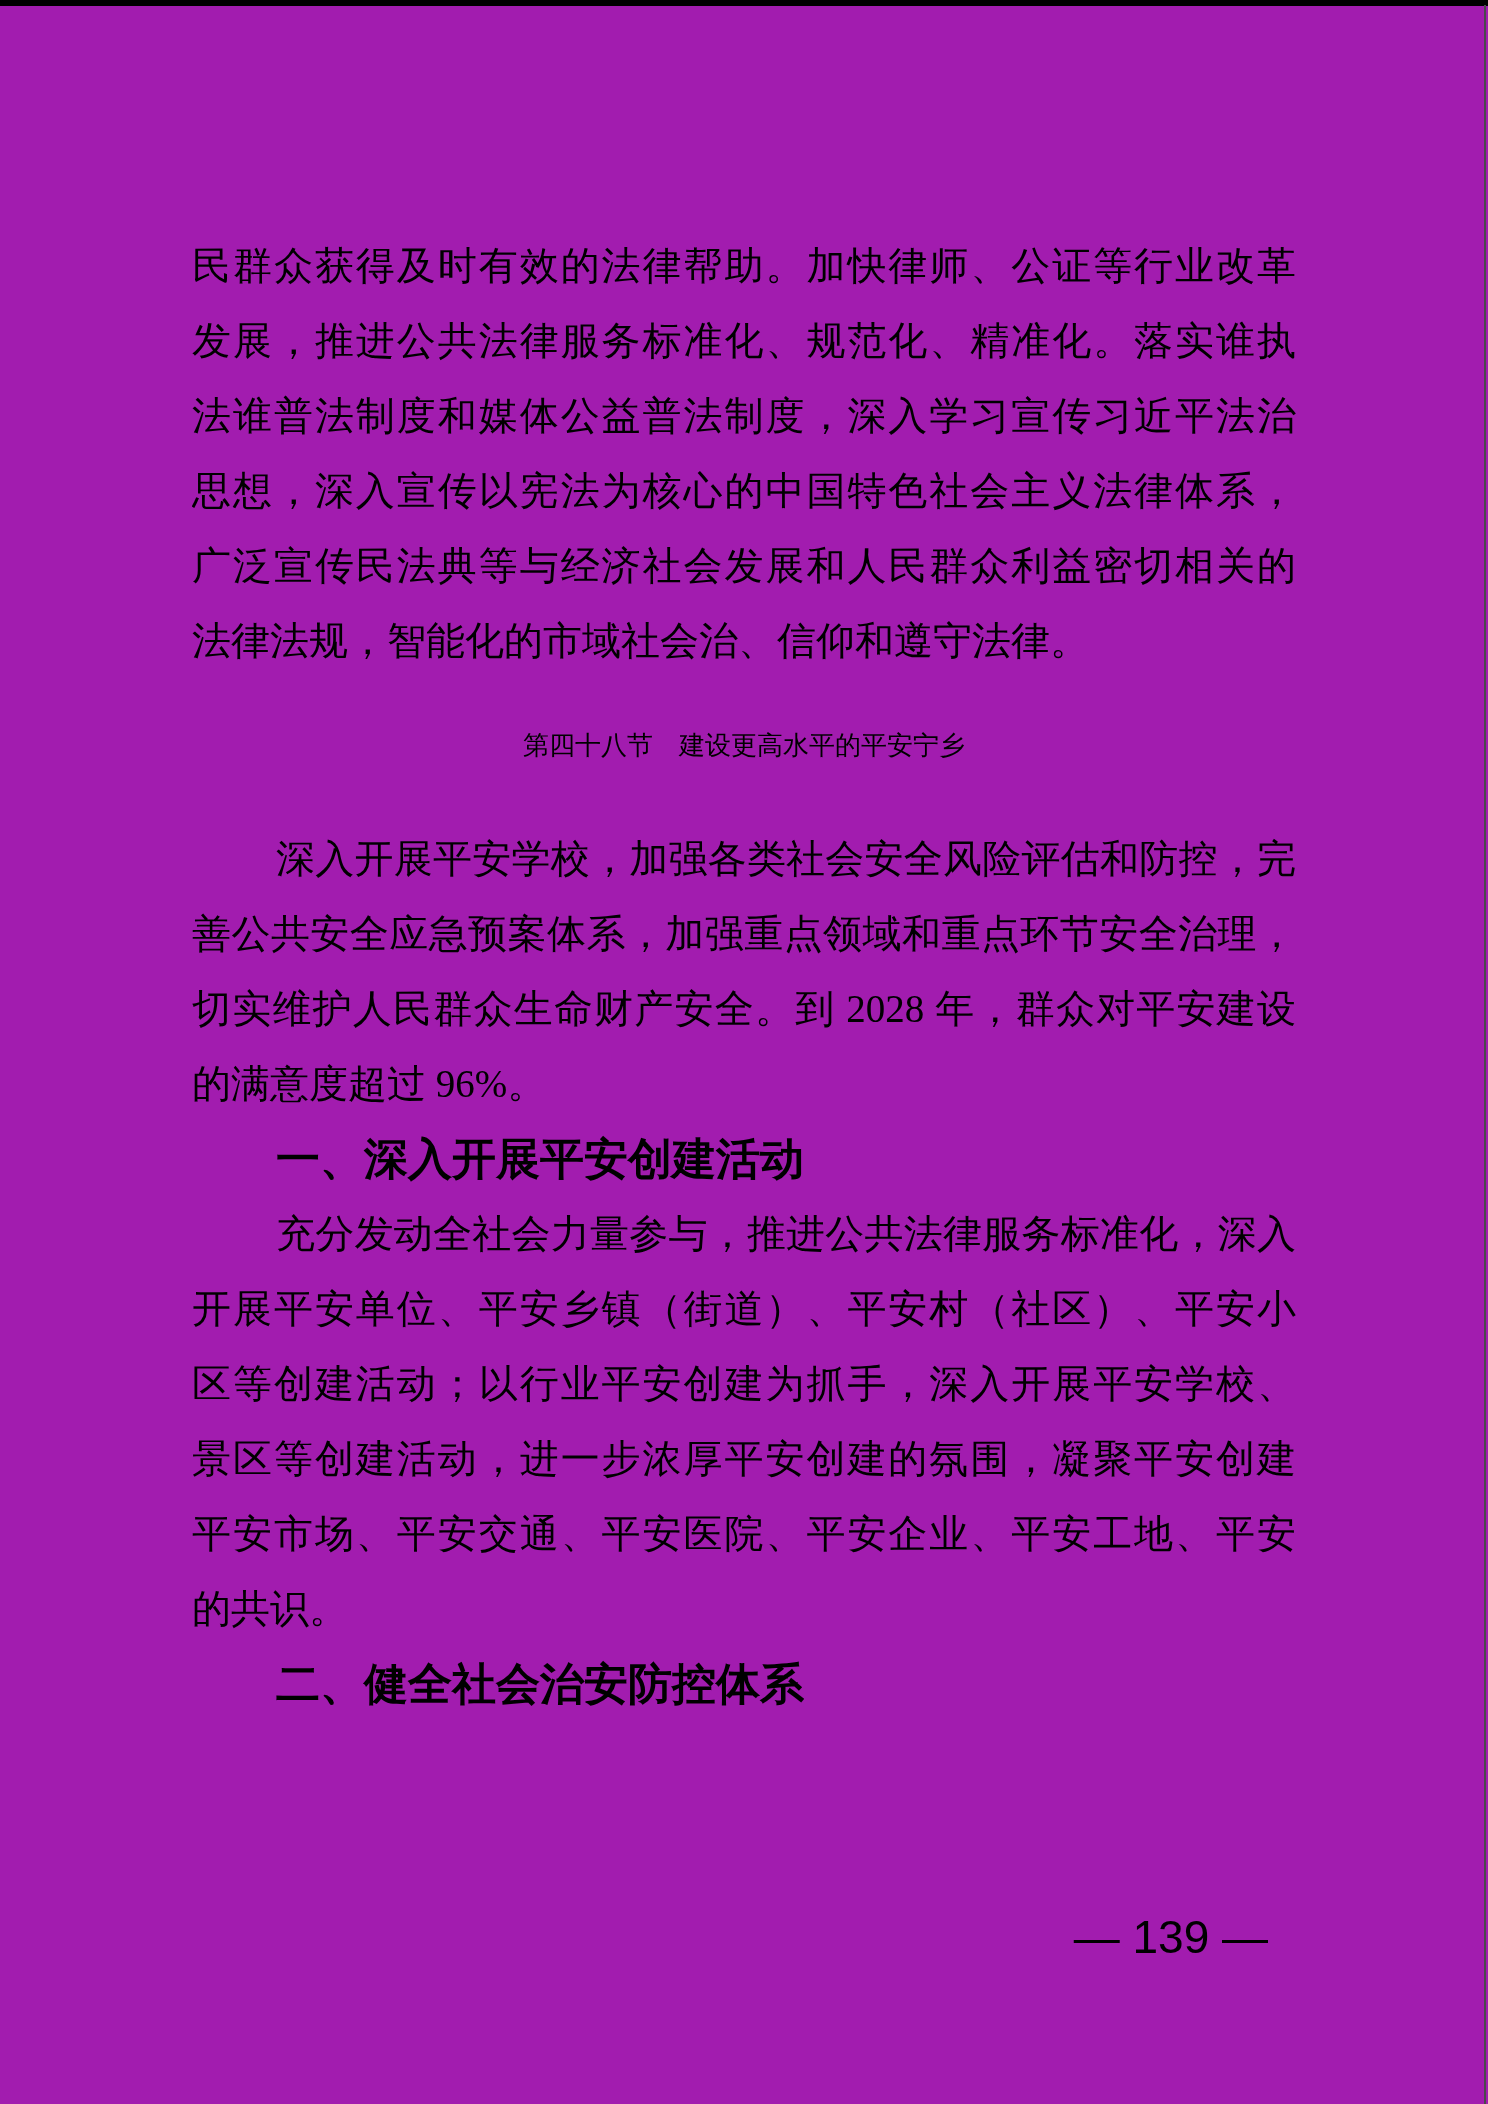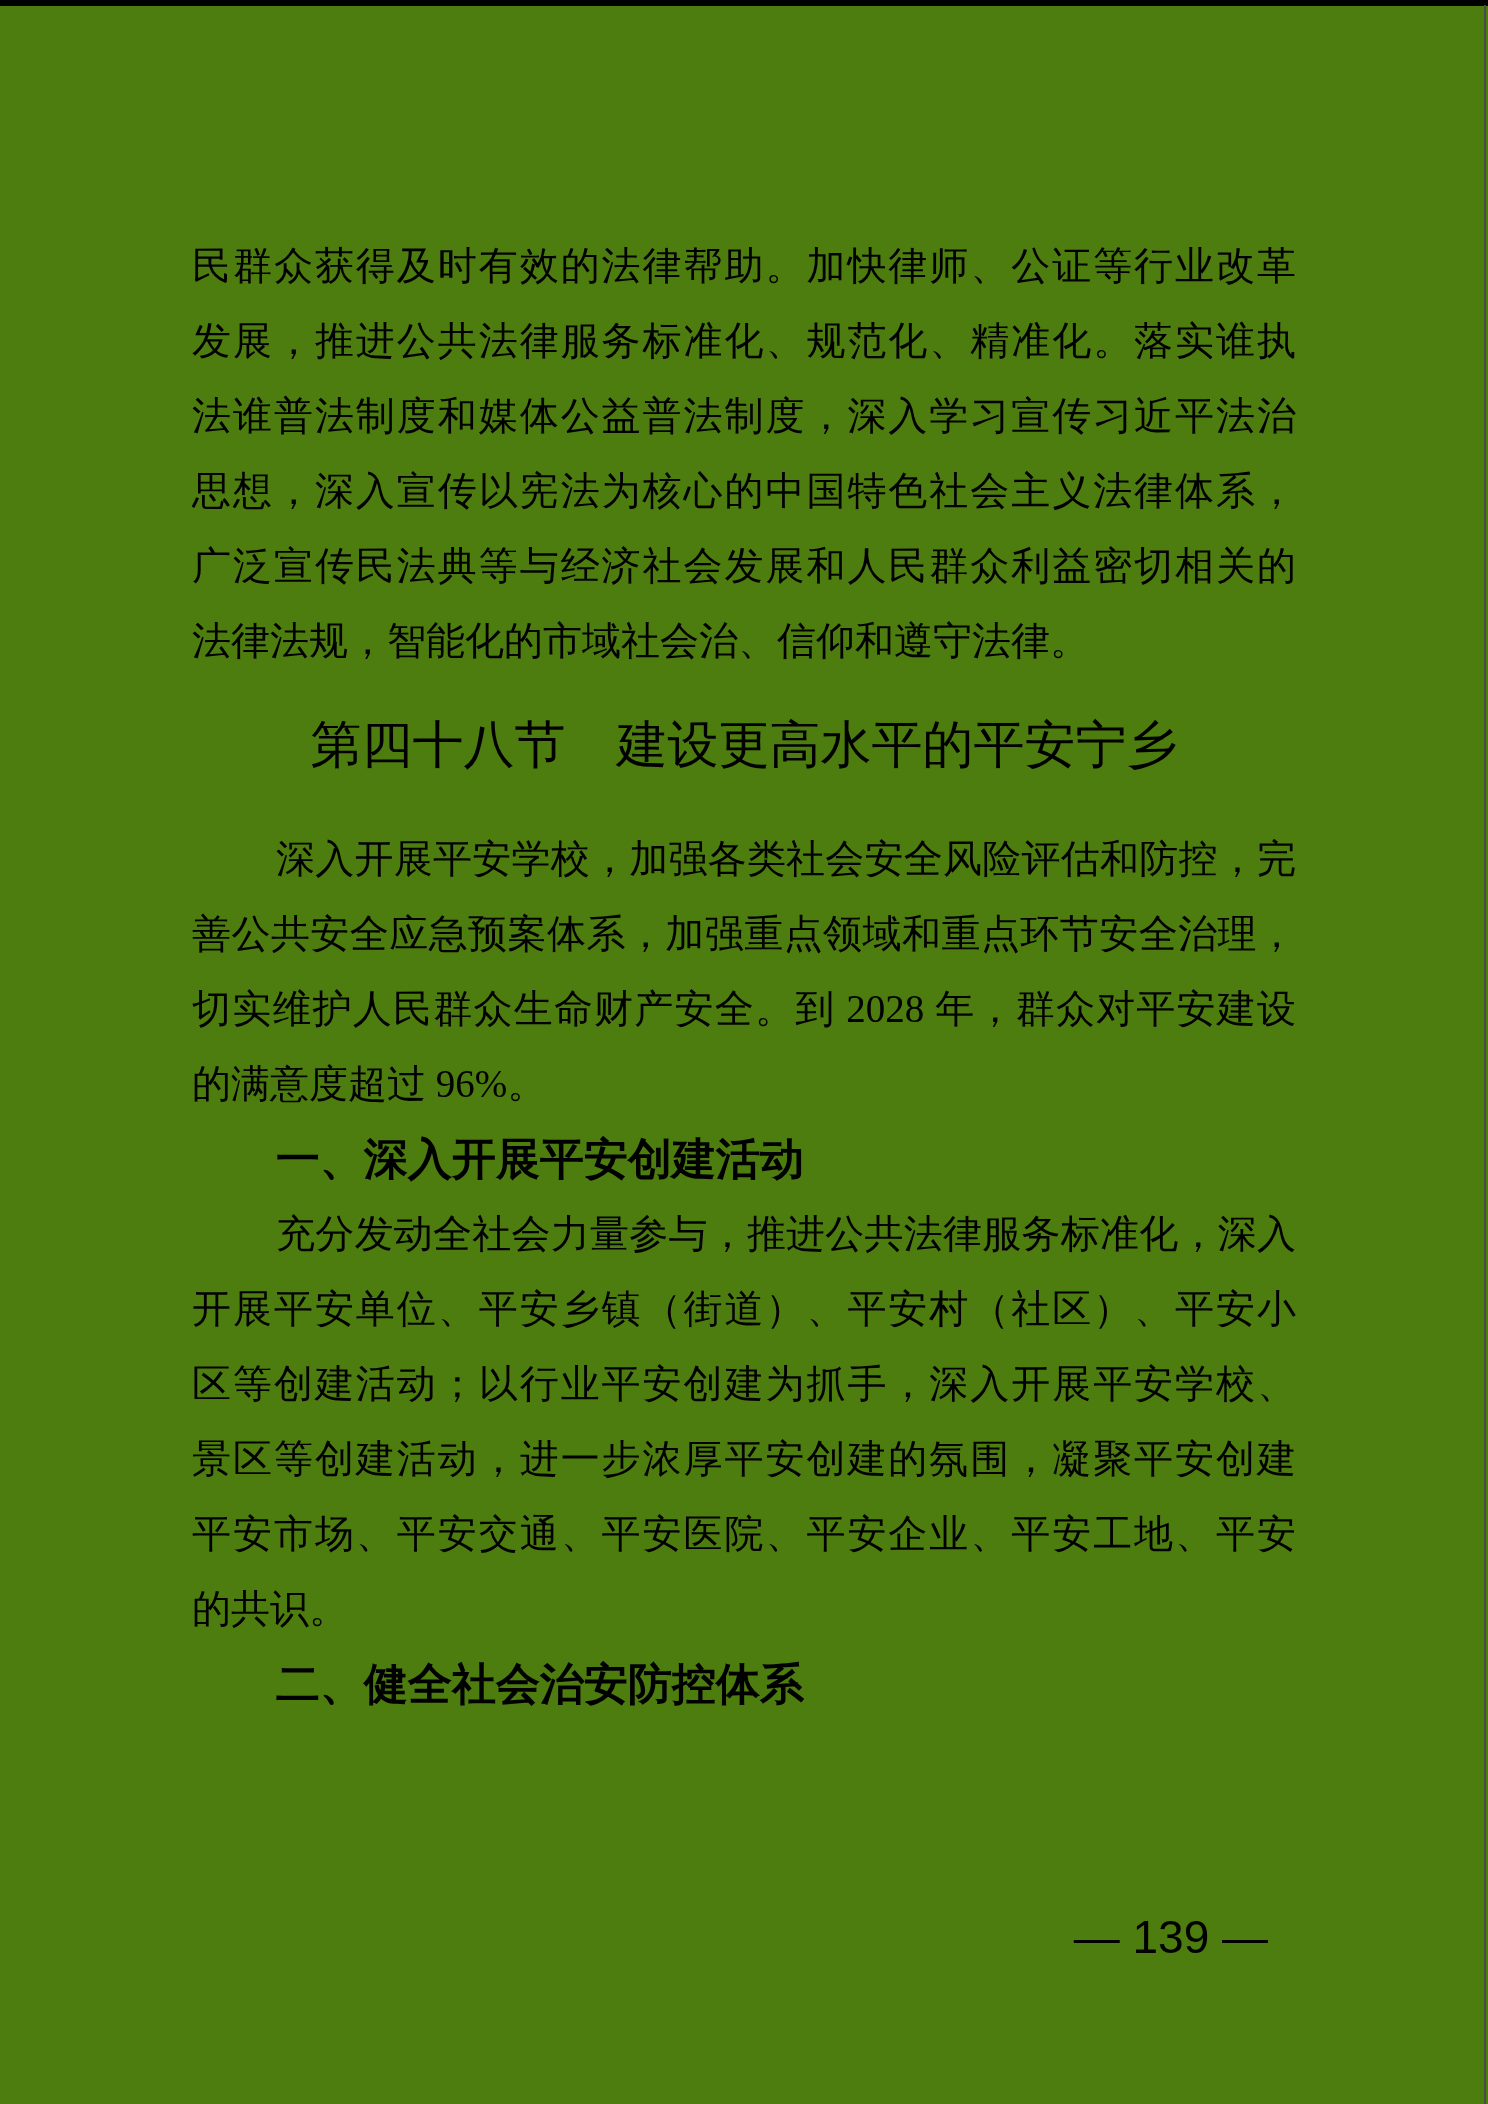--- a/index.html
+++ b/index.html
@@ -1,20 +1,20 @@
 <!DOCTYPE html>
 <html><head>
 <meta charset="utf-8">
 <style>
   html, body { margin: 0; padding: 0; background: #ffffff; }
   .page {
     position: relative;
     width: 1488px;
     height: 2104px;
-    background: #4d7c0f;
+    background: #a21caf;
     overflow: hidden;
     font-family: "Liberation Serif", "DejaVu Serif", serif;
     color: #000000;
   }
   .top-bar {
     position: absolute;
     top: 0; left: 0;
     width: 100%; height: 6px;
     background: #000000;
   }
@@ -37,21 +37,21 @@
   .line {
     text-align: justify;
     height: 75px;
     overflow: hidden;
   }
   .line.fill { text-align-last: justify; }
   .line.last { text-align-last: left; }
   .line.first { text-indent: 84px; }
   .section-heading {
     margin: 30px 0 38px 0;
-    font-size: 51px;
+    font-size: 26px;
     font-weight: normal;
     text-align: center;
     line-height: 75px;
     height: 75px;
   }
   .subheading {
     margin: 0;
     font-family: "Liberation Sans", "DejaVu Sans", sans-serif;
     font-weight: 700;
     font-size: 44px;

